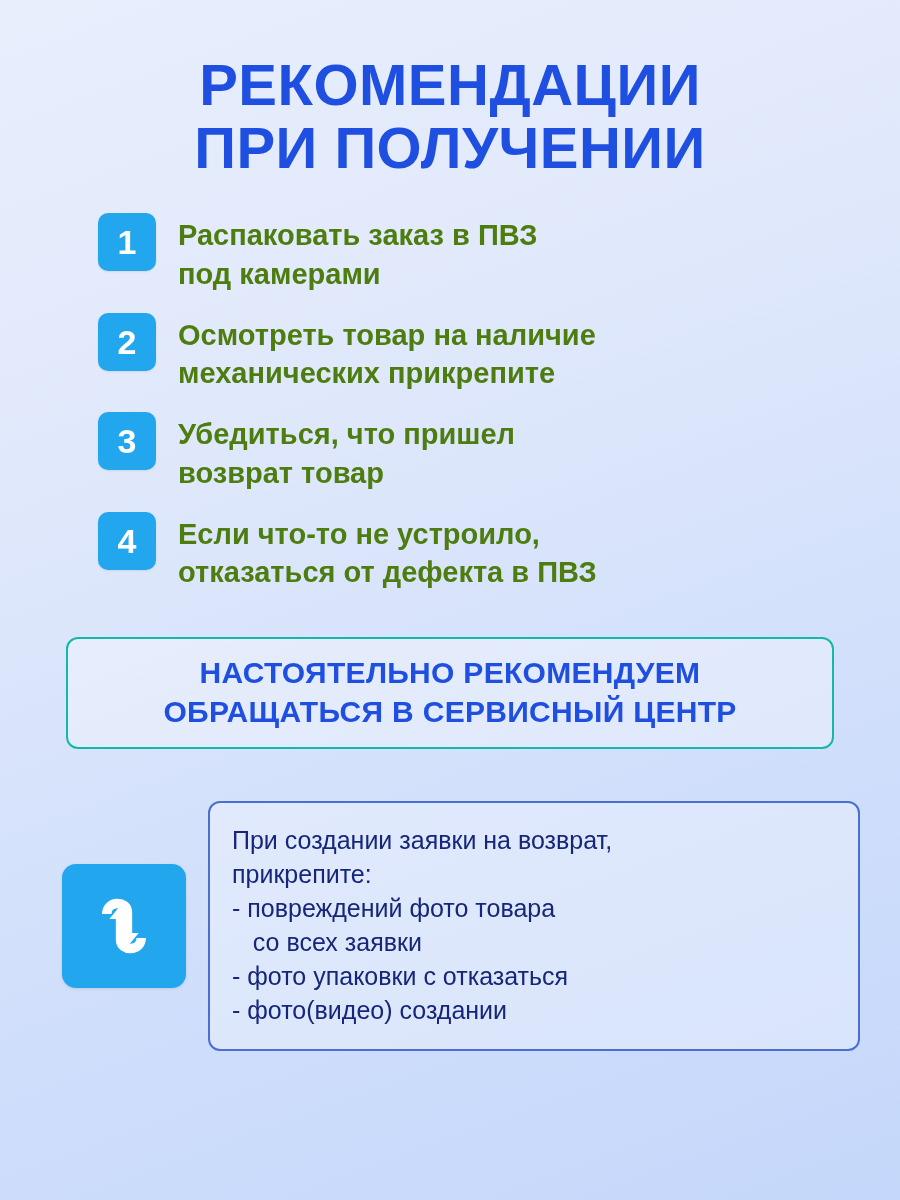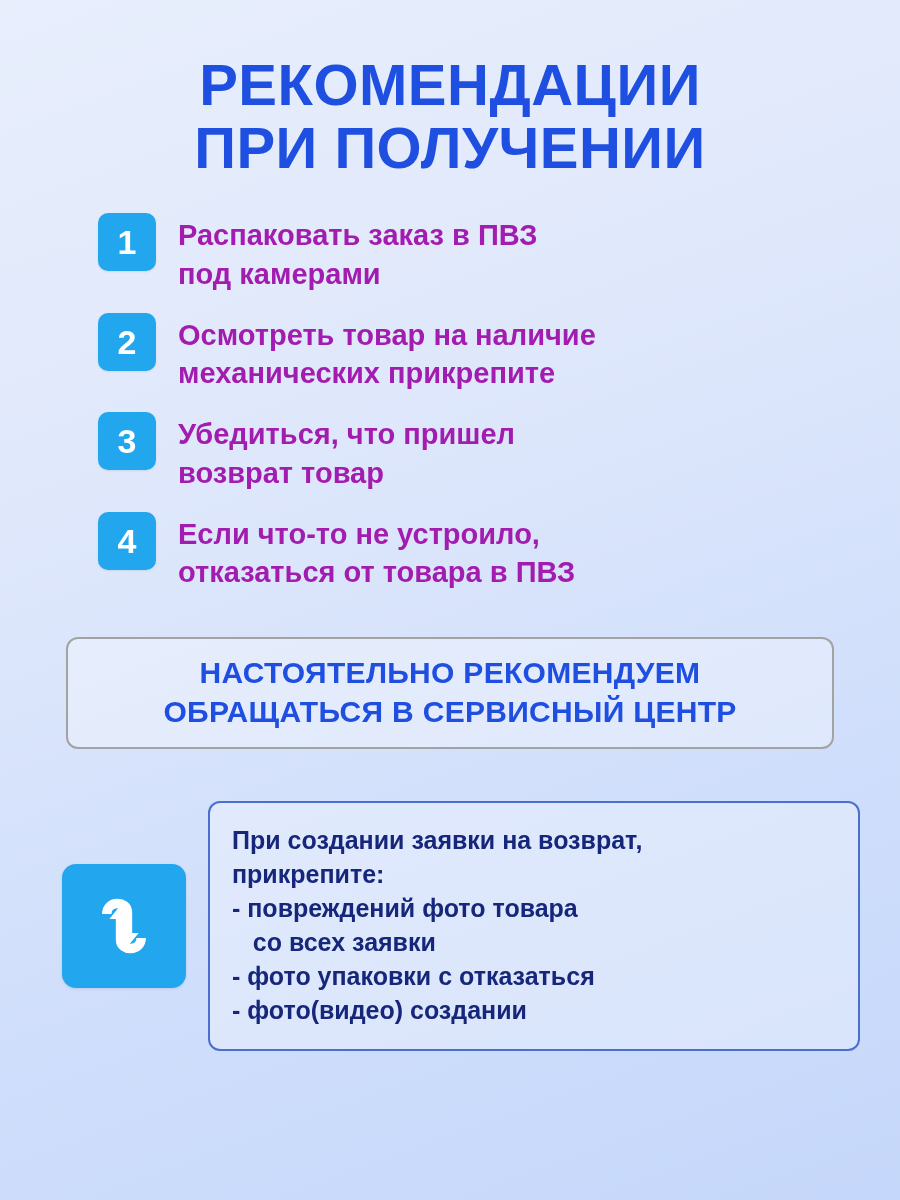--- a/index.html
+++ b/index.html
@@ -60,32 +60,32 @@
     color: #ffffff;
     font-size: 34px;
     font-weight: 700;
     display: flex;
     align-items: center;
     justify-content: center;
     line-height: 1;
     box-shadow: 0 1px 2px rgba(0,0,0,0.08);
   }
   .step-text {
-    color: #a21caf;
+    color: #4d7c0f;
     font-weight: 700;
     font-size: 29px;
     line-height: 1.32;
     padding-top: 3px;
     white-space: pre-line;
   }
 
   
   .callout {
     margin: 46px 26px 0 26px;
-    border: 2px solid #a3a3a3;
+    border: 2px solid #14b8a6;
     border-radius: 12px;
     background: rgba(255,255,255,0.32);
     padding: 14px 18px 16px 18px;
     text-align: center;
     color: #1f4fe0;
     font-weight: 700;
     font-size: 30px;
     line-height: 1.3;
     letter-spacing: 0.3px;
     text-transform: uppercase;
@@ -114,21 +114,21 @@
     justify-content: center;
     box-shadow: 0 1px 3px rgba(0,0,0,0.10);
   }
   .notebox {
     flex: 1 1 auto;
     border: 2px solid #4a6fd0;
     border-radius: 12px;
     background: rgba(255,255,255,0.30);
     padding: 20px 22px 22px 22px;
     color: #16267a;
-    font-weight: 700;
+    font-weight: 400;
     font-size: 25px;
     line-height: 1.36;
   }
   .notebox .nb-line {
     display: block;
     white-space: pre;
   }
 </style>
 </head>
 <body>
@@ -156,21 +156,21 @@
 
     <div class="step">
       <div class="step-badge">3</div>
       <div class="step-text">Убедиться, что пришел
 возврат товар</div>
     </div>
 
     <div class="step">
       <div class="step-badge">4</div>
       <div class="step-text">Если что-то не устроило,
-отказаться от товара в ПВЗ</div>
+отказаться от дефекта в ПВЗ</div>
     </div>
 
   </div>
 
   <div class="callout">
     <span class="line">НАСТОЯТЕЛЬНО РЕКОМЕНДУЕМ</span>
     <span class="line">ОБРАЩАТЬСЯ В СЕРВИСНЫЙ ЦЕНТР</span>
   </div>
 
   <div class="bottom">

